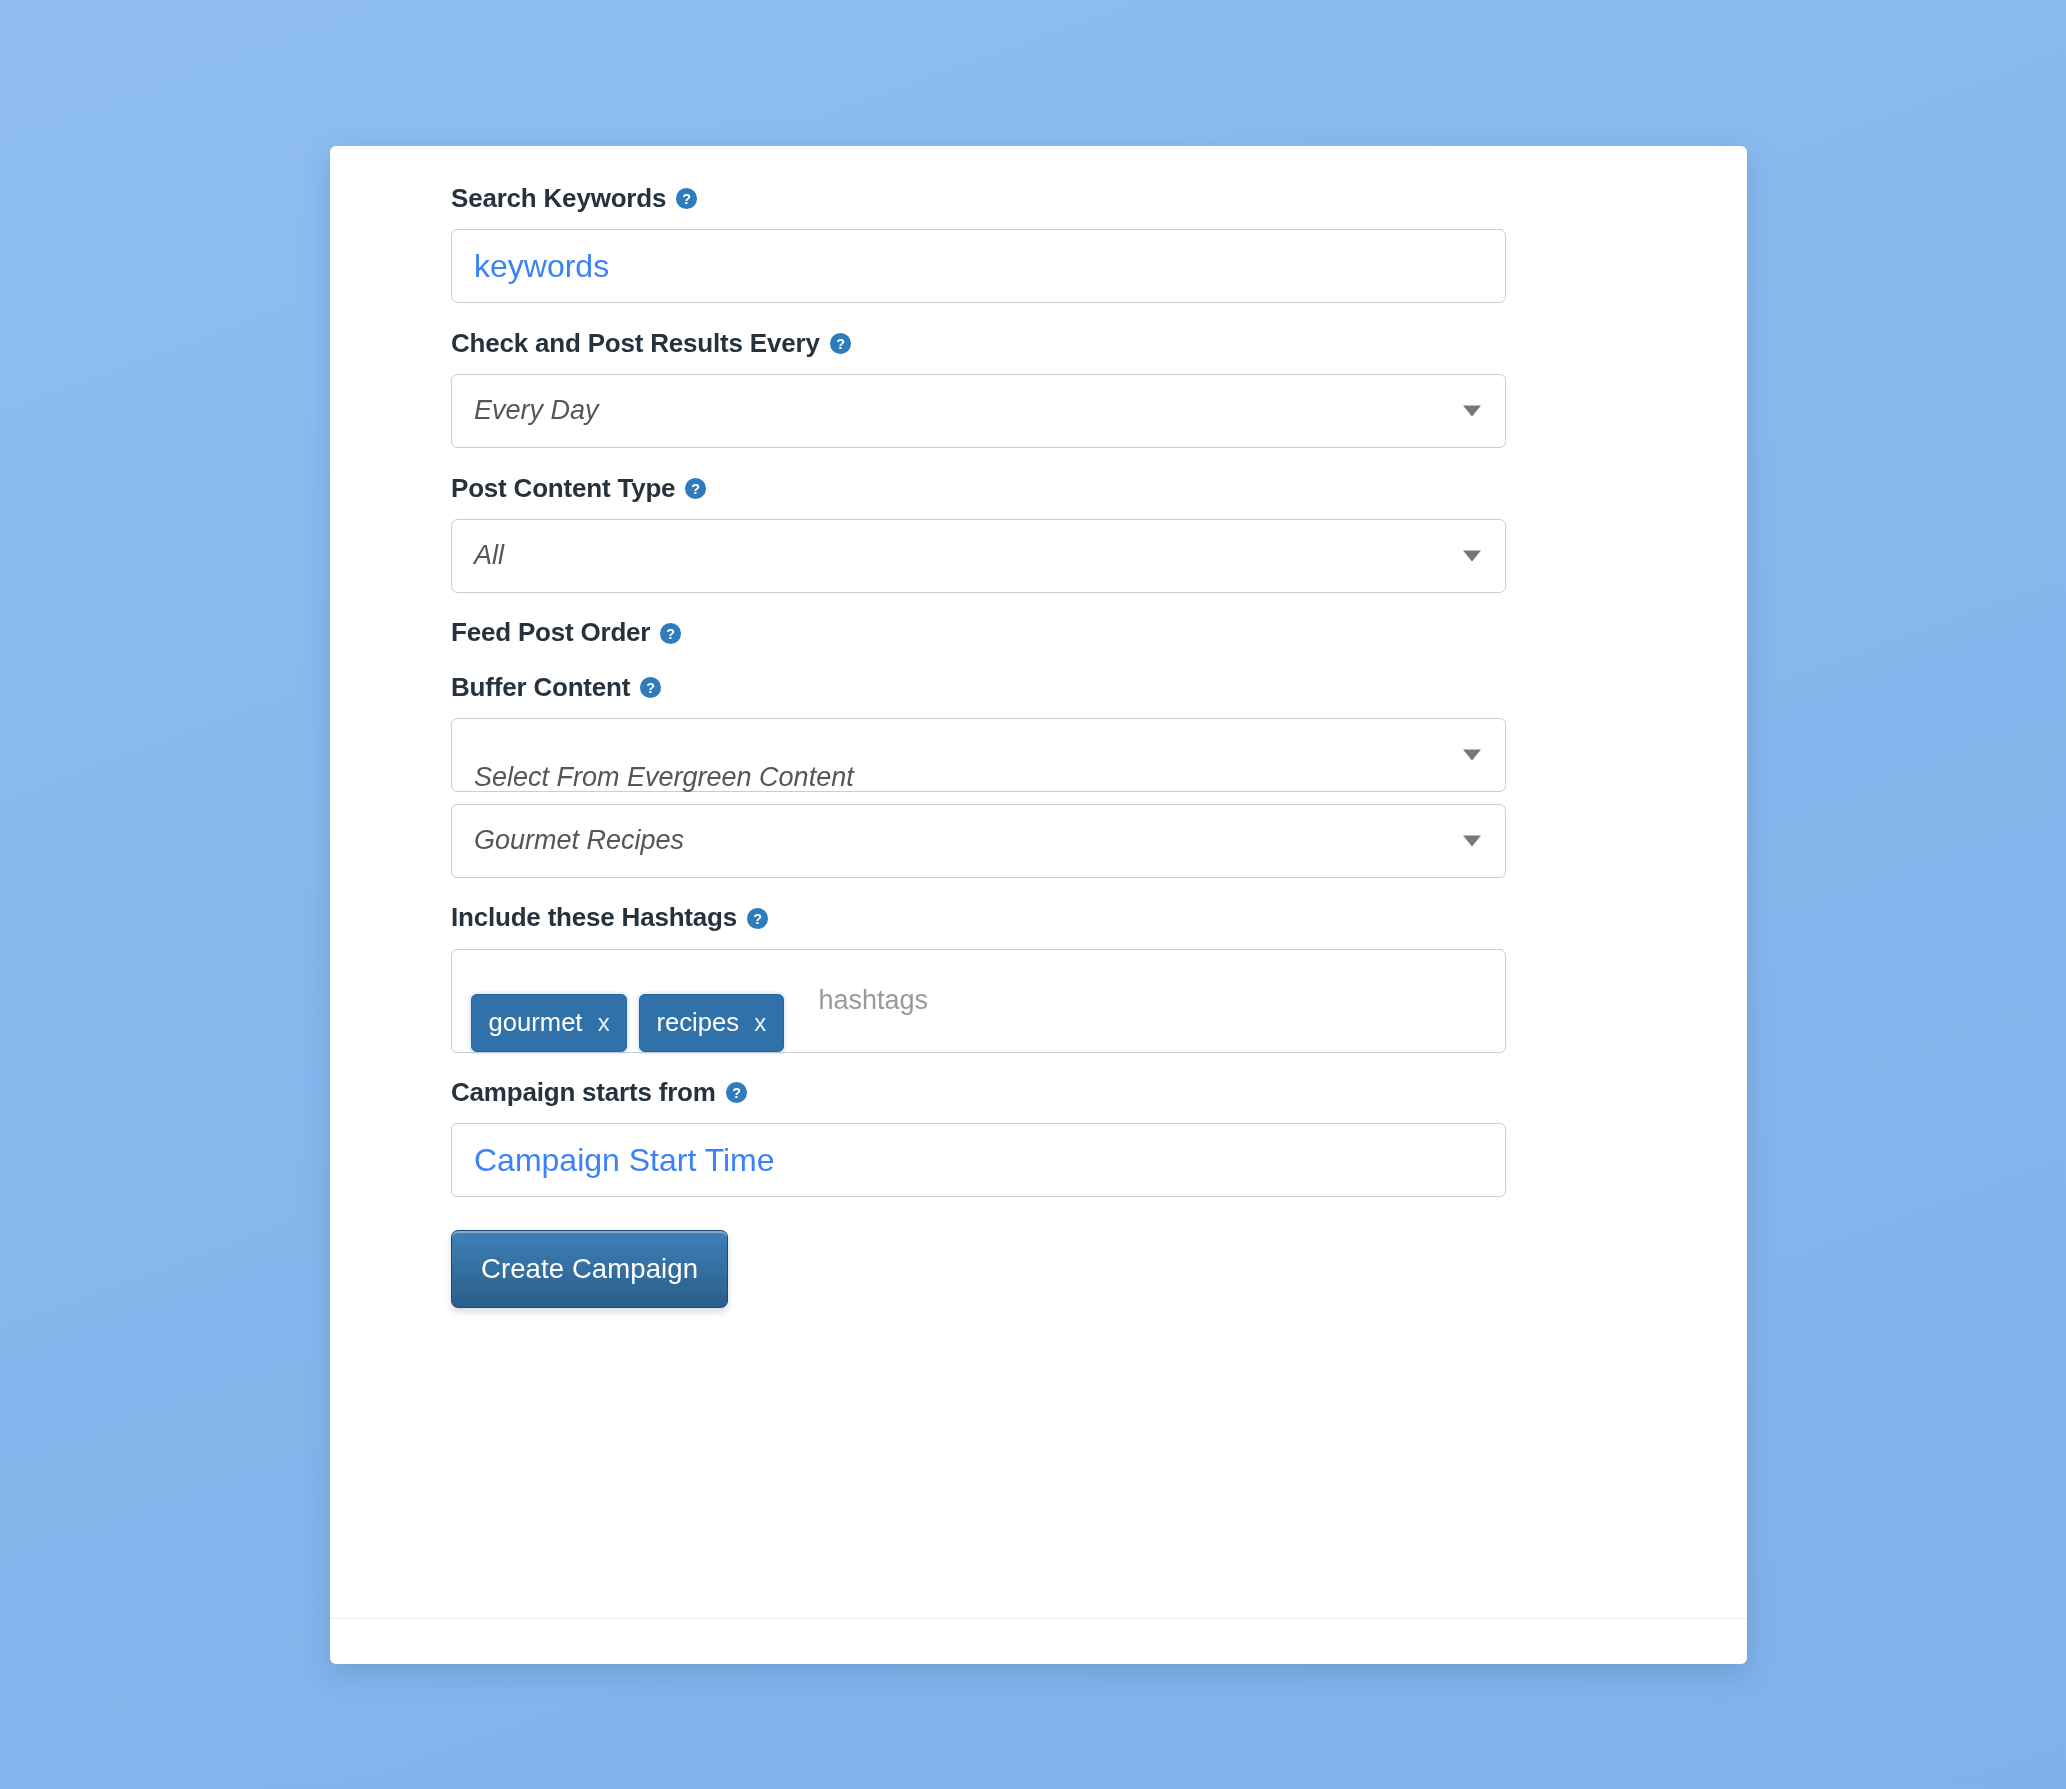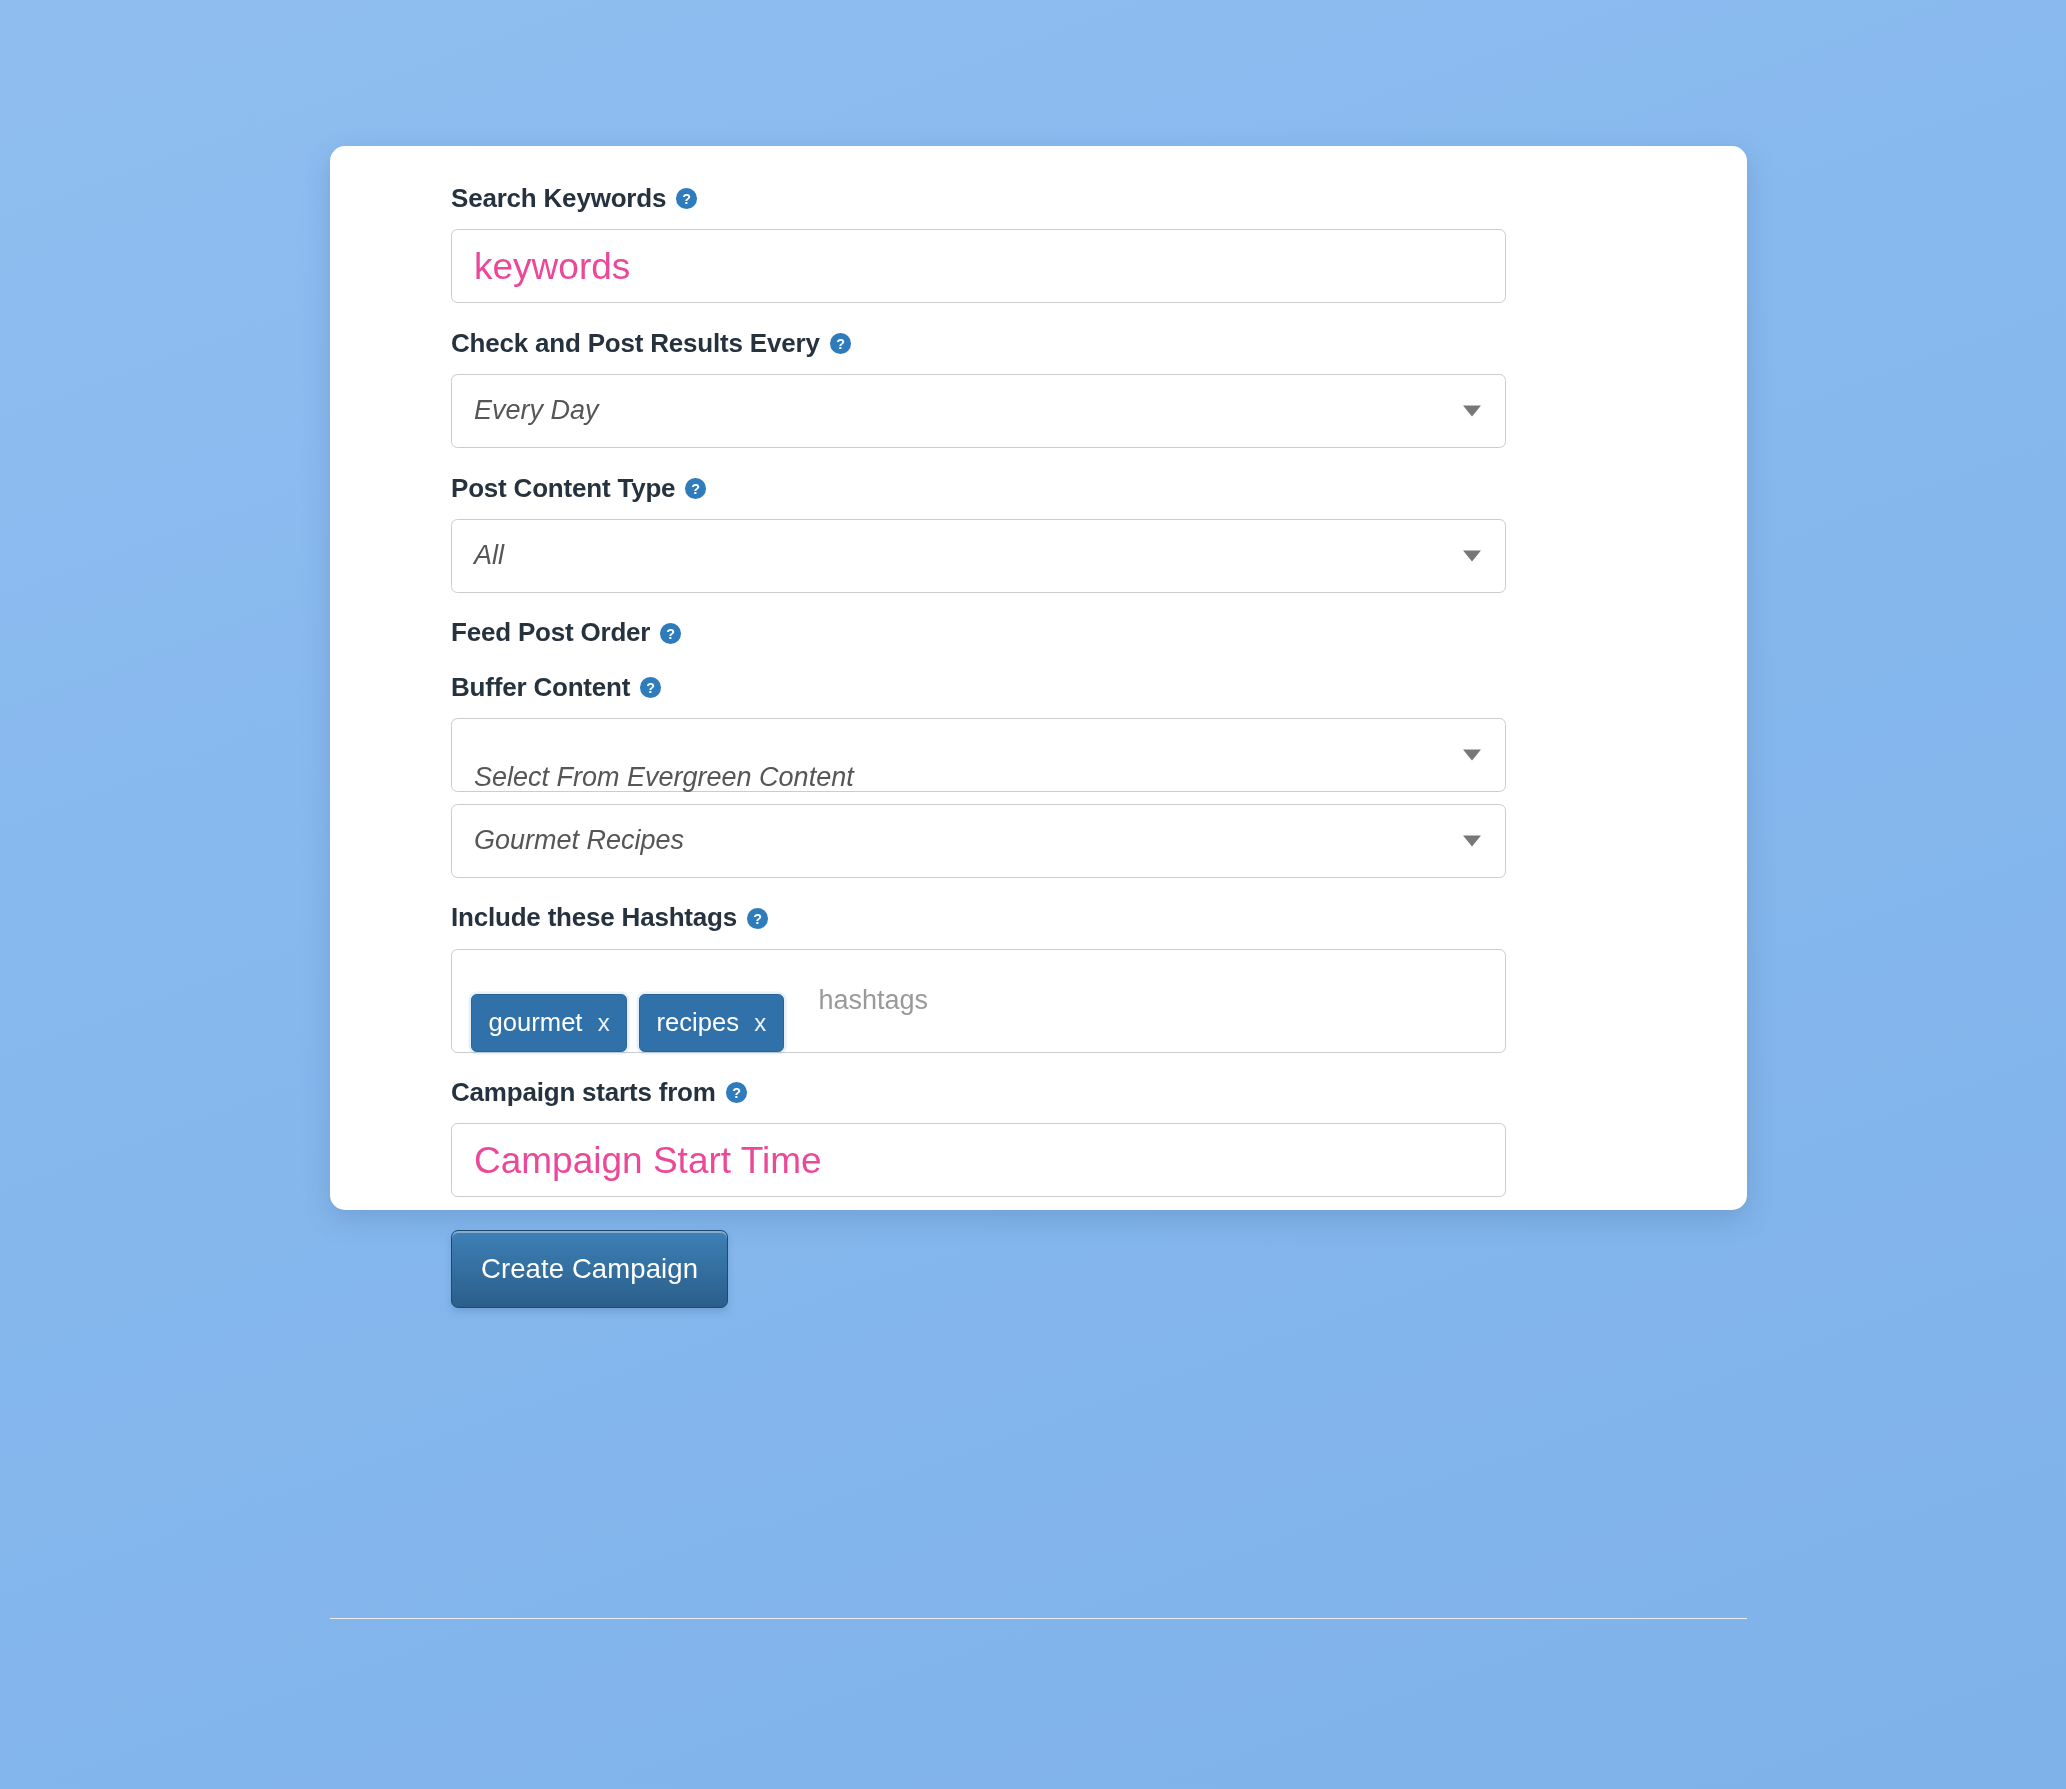--- a/index.html
+++ b/index.html
@@ -16,23 +16,23 @@
     overflow: hidden;
     position: relative;
   }
 
   
   .card {
     position: absolute;
     left: 330px;
     top: 146px;
     width: 1417px;
-    height: 1064px;
+    height: 1518px;
     background: #ffffff;
-    border-radius: 15px;
+    border-radius: 6px;
     box-shadow: 0 9px 28px rgba(40, 80, 130, 0.22);
   }
 
   .card-body {
     position: absolute;
     left: 121px;
     top: 38px;
     width: 1074px;
   }
 
@@ -79,22 +79,22 @@
     height: 74px;
     background: #ffffff;
     border: 1.3px solid #cccccc;
     border-radius: 6.4px;
     display: flex;
     align-items: center;
     padding: 0 22px;
   }
 
   .control .placeholder {
-    font-size: 37px;
-    color: #ec4899;
+    font-size: 32px;
+    color: #3b82f6;
     line-height: 1;
   }
 
   .control .value {
     font-size: 27px;
     color: #565656;
     line-height: 1;
     font-style: italic;
   }
 

